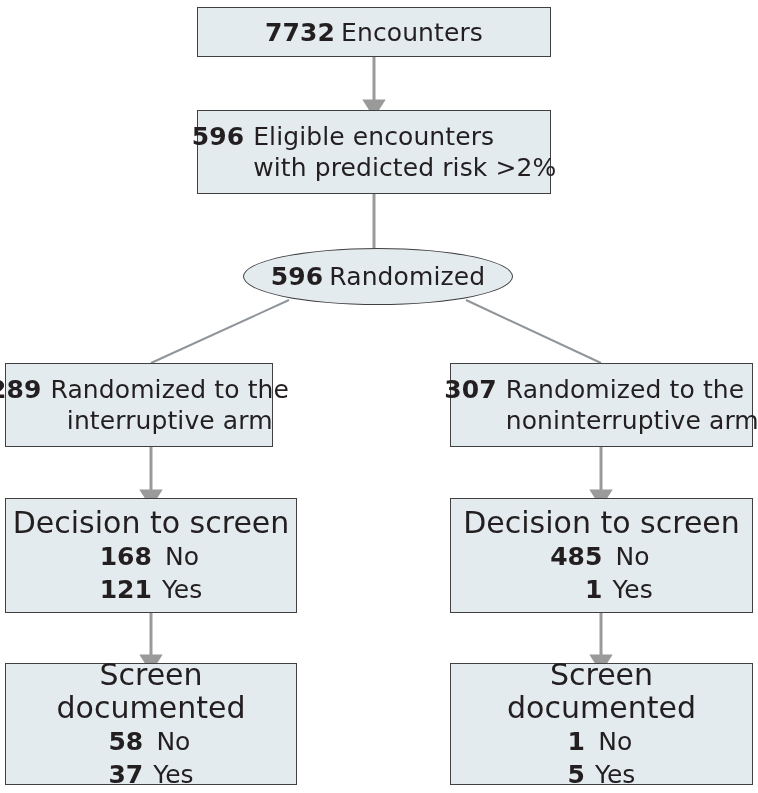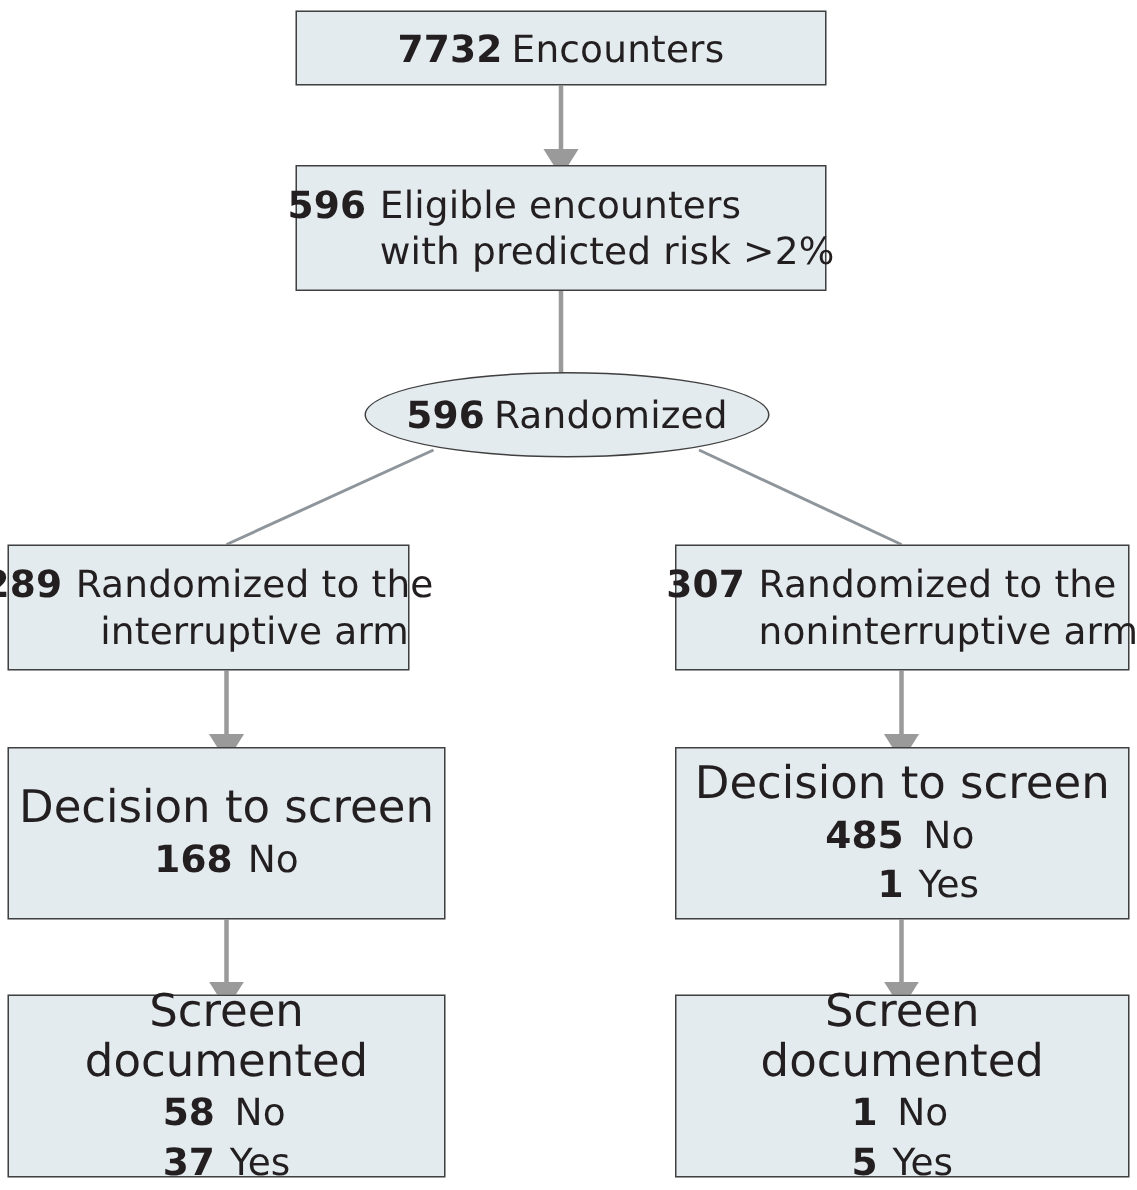--- a/index.html
+++ b/index.html
@@ -179,20 +179,24 @@
     </div>
   </div>
 
   <div class="node" style="left:5px; top:498px; width:292px; height:115px;">
     <div class="stat-head">Decision to screen</div>
     <div class="stat-rows">
       <div class="stat-row">
         <span class="num">168</span>
         <span class="lbl">No</span>
       </div>
+      <div class="stat-row">
+        <span class="num">121</span>
+        <span class="lbl">Yes</span>
+      </div>
     </div>
   </div>
 
   <div class="node" style="left:450px; top:498px; width:303px; height:115px;">
     <div class="stat-head">Decision to screen</div>
     <div class="stat-rows">
       <div class="stat-row">
         <span class="num">485</span>
         <span class="lbl">No</span>
       </div>

